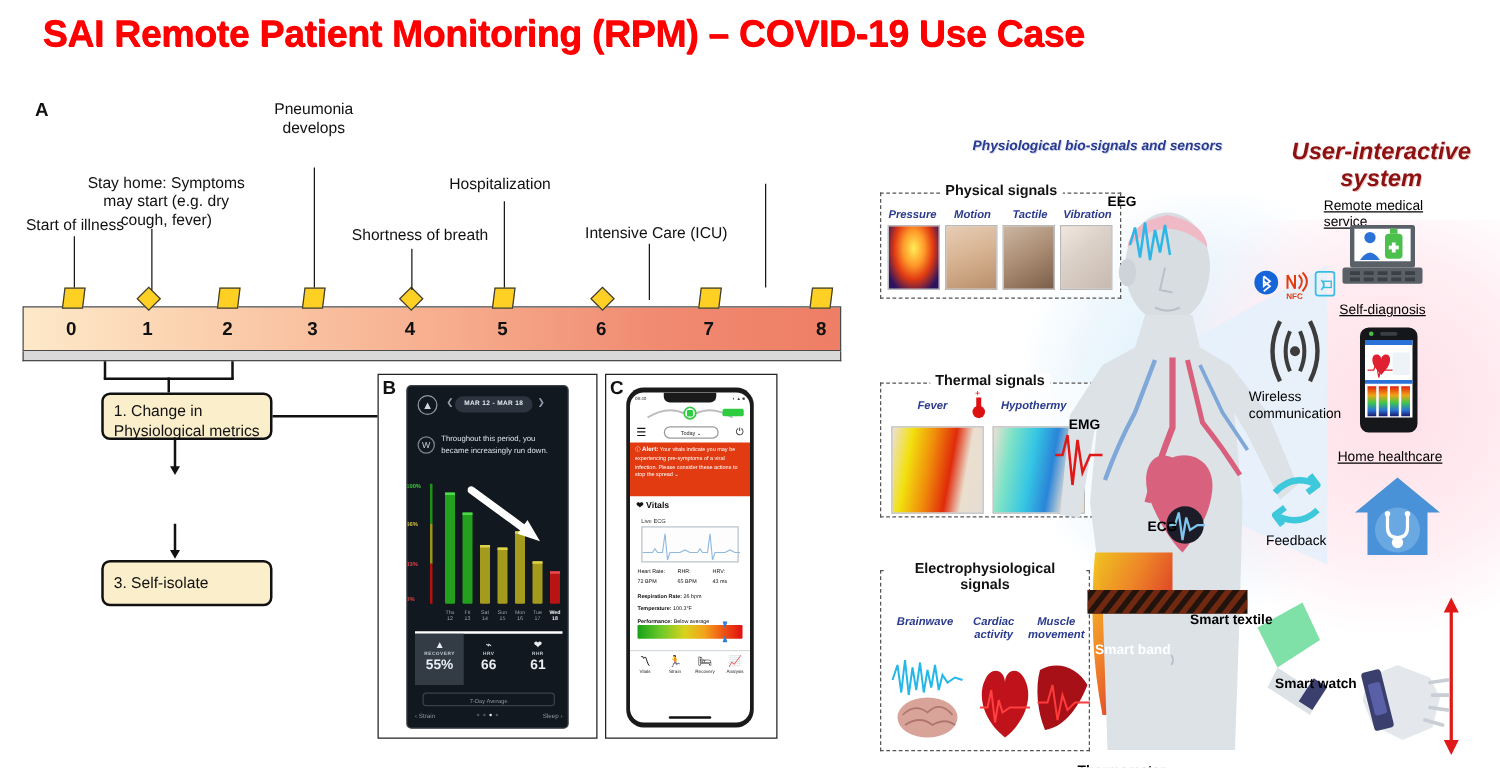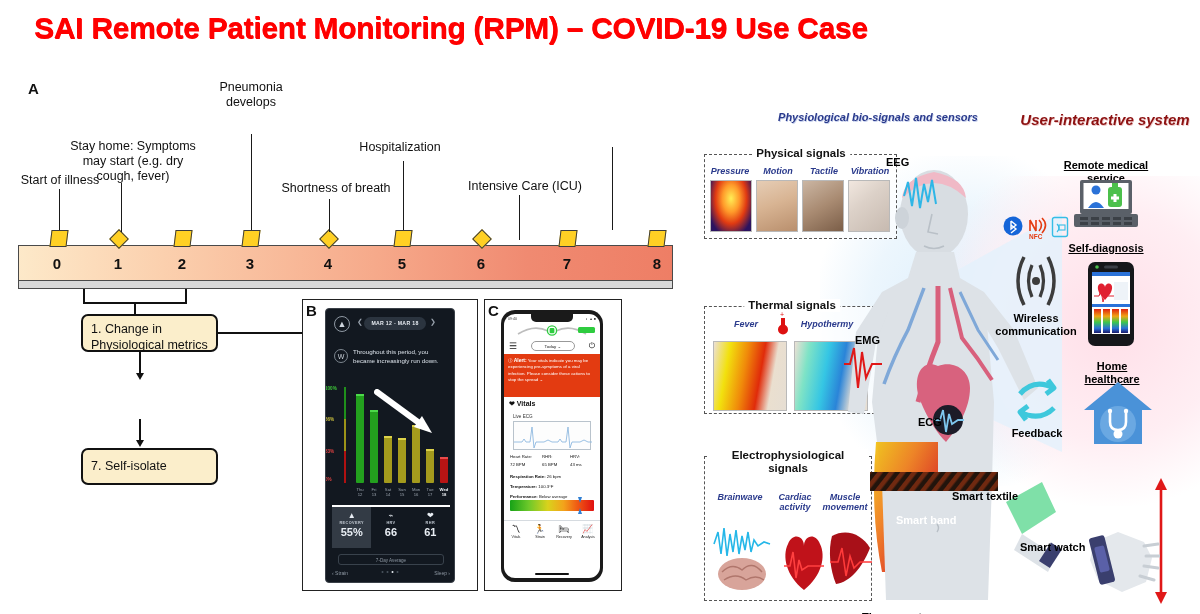--- a/index.html
+++ b/index.html
@@ -246,45 +246,45 @@
     position: absolute; left: 130px; top: 100px; width: 290px; height: 330px;
     background: radial-gradient(ellipse at 50% 50%, #dceefc 0%, #ecf6fd 48%, rgba(255,255,255,0) 75%);
   }
   #hdr-bio {
     position: absolute; left: 48px; top: 55px; width: 280px; text-align: center;
     color: #2a3a8c; font-size: 11px; font-weight: bold; font-style: italic;
     text-shadow: 0.7px 0.7px 0 #c9d3ee;
   }
   #hdr-user {
     position: absolute; left: 320px; top: 55px; width: 190px; text-align: center;
-    color: #8c1111; font-size: 15px; font-weight: bold; font-style: italic;
+    color: #8c1111; font-size: 19px; font-weight: bold; font-style: italic;
     text-shadow: 0.7px 0.7px 0 #efc9c9;
   }
   .sig-box {
     position: absolute; border: 1.4px dashed #555; background: rgba(255,255,255,0.55);
   }
   .sig-title {
     position: absolute; background: #ffffff; padding: 0 4px;
     font-size: 11.5px; font-weight: bold; color: #111;
     transform: translateX(-50%); text-align: center; line-height: 1.1;
     white-space: pre-line;
   }
   .sig-sub {
     position: absolute; font-size: 9px; font-weight: bold; font-style: italic;
     color: #2a3a8c; text-align: center; transform: translateX(-50%);
     line-height: 1.15; white-space: pre-line;
   }
   .body-lbl {
     position: absolute; font-size: 11px; font-weight: bold; color: #000;
     white-space: nowrap;
   }
-  .body-lbl.white { color: #ffffff; padding-left: 20px; }
+  .body-lbl.white { color: #ffffff; }
   .node-lbl {
-    position: absolute; font-size: 11px; font-weight: bold; color: #000;
-    text-align: center; transform: translateX(-50%); line-height: 1.2;
+    position: absolute; font-size: 11px; font-weight: normal; color: #000;
+    text-align: left; transform: translateX(-50%); line-height: 1.2;
     white-space: pre-line;
   }
   .node-lbl.u { text-decoration: underline; }
   .thumb { position: absolute; border: 0.8px solid #b9b9b9; }
 </style>
 </head>
 <body>
 
 <div id="title-bar">
   <div id="title-text">SAI Remote Patient Monitoring (RPM) – COVID-19 Use Case</div>
@@ -341,21 +341,21 @@
   <div class="brace-line" style="left:134px; top:246px; width:1.6px; height:12px"></div>
 
   <div class="flow-box" style="left:81px; top:258px; width:137px; height:38px">1. Change in
 Physiological metrics</div>
   <div class="arrow-v" style="left:139px; top:296px; height:22px"></div>
   <div class="arrow-head-d" style="left:140px; top:317px"></div>
 
   <div class="arrow-v" style="left:139px; top:363px; height:22px"></div>
   <div class="arrow-head-d" style="left:140px; top:384px"></div>
 
-  <div class="flow-box" style="left:81px; top:392px; width:137px; height:37px; display:flex; align-items:center;">7. Self-isolate</div>
+  <div class="flow-box" style="left:81px; top:392px; width:137px; height:37px; display:flex; align-items:center;">3. Self-isolate</div>
 
   <div class="brace-line" style="left:218px; top:276px; width:86px; height:1.6px"></div>
 </div>
 
 <div id="panel-b-frame"></div>
 <div id="panel-b-label">B</div>
 
 <div id="phone-b">
 
   <div id="b-header">

